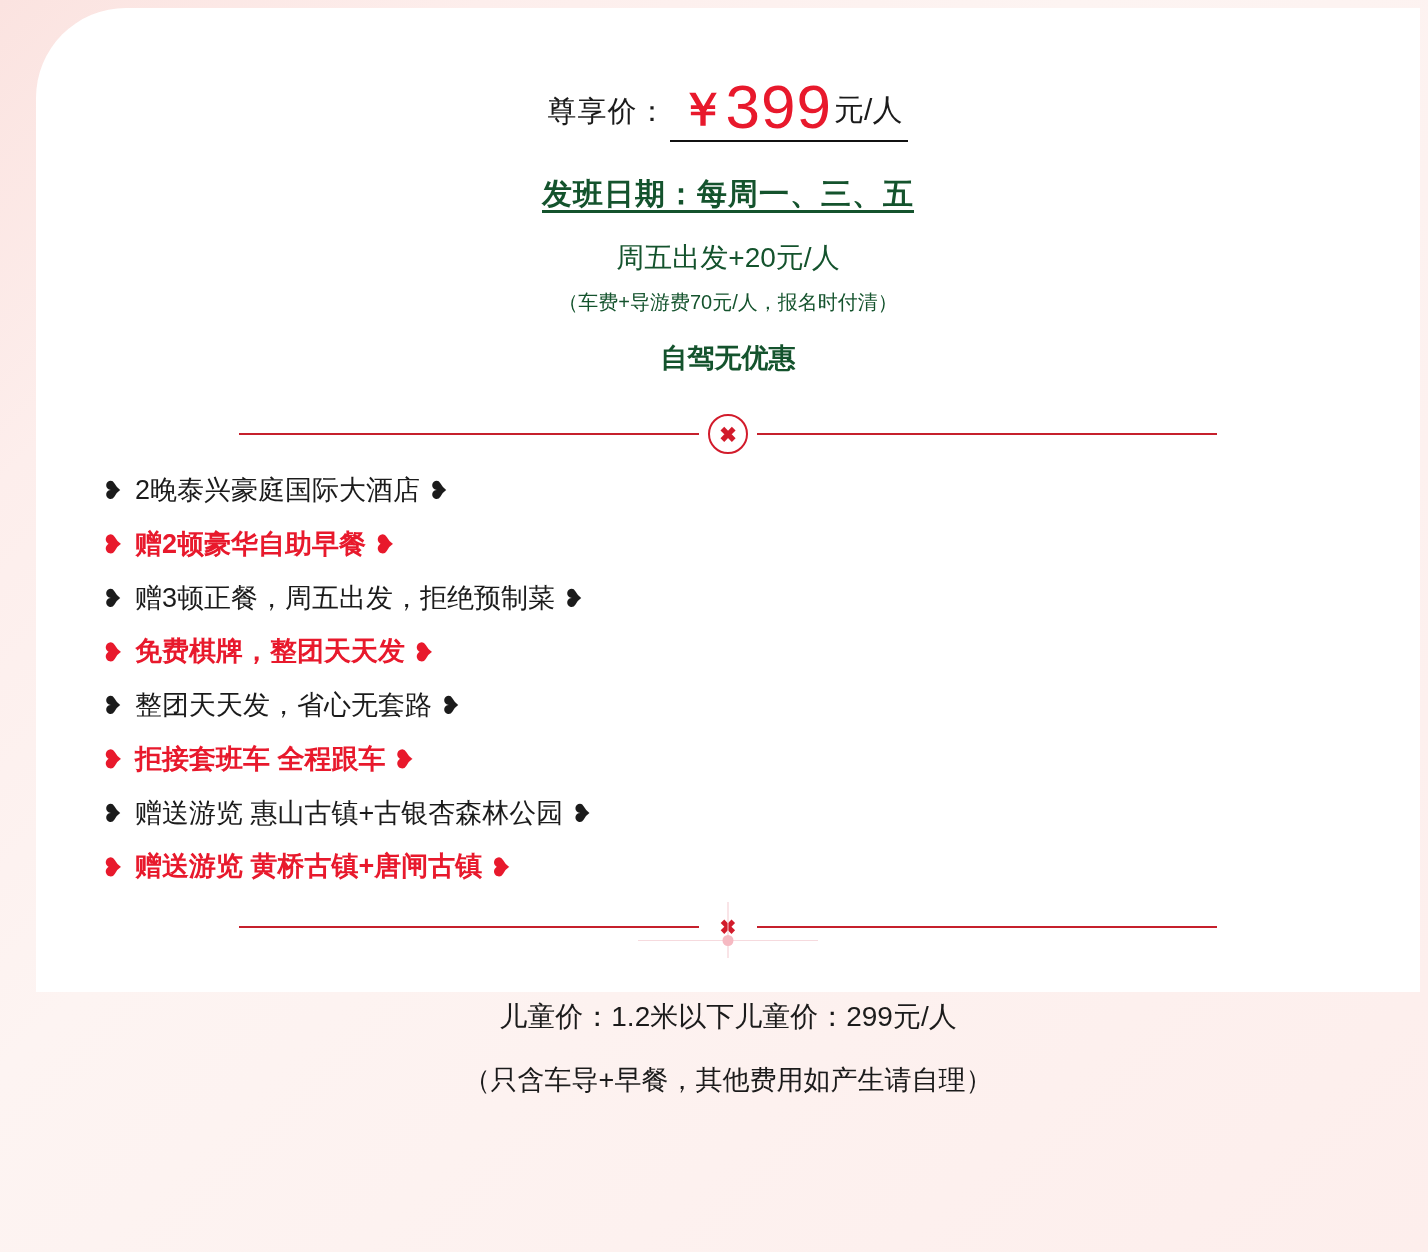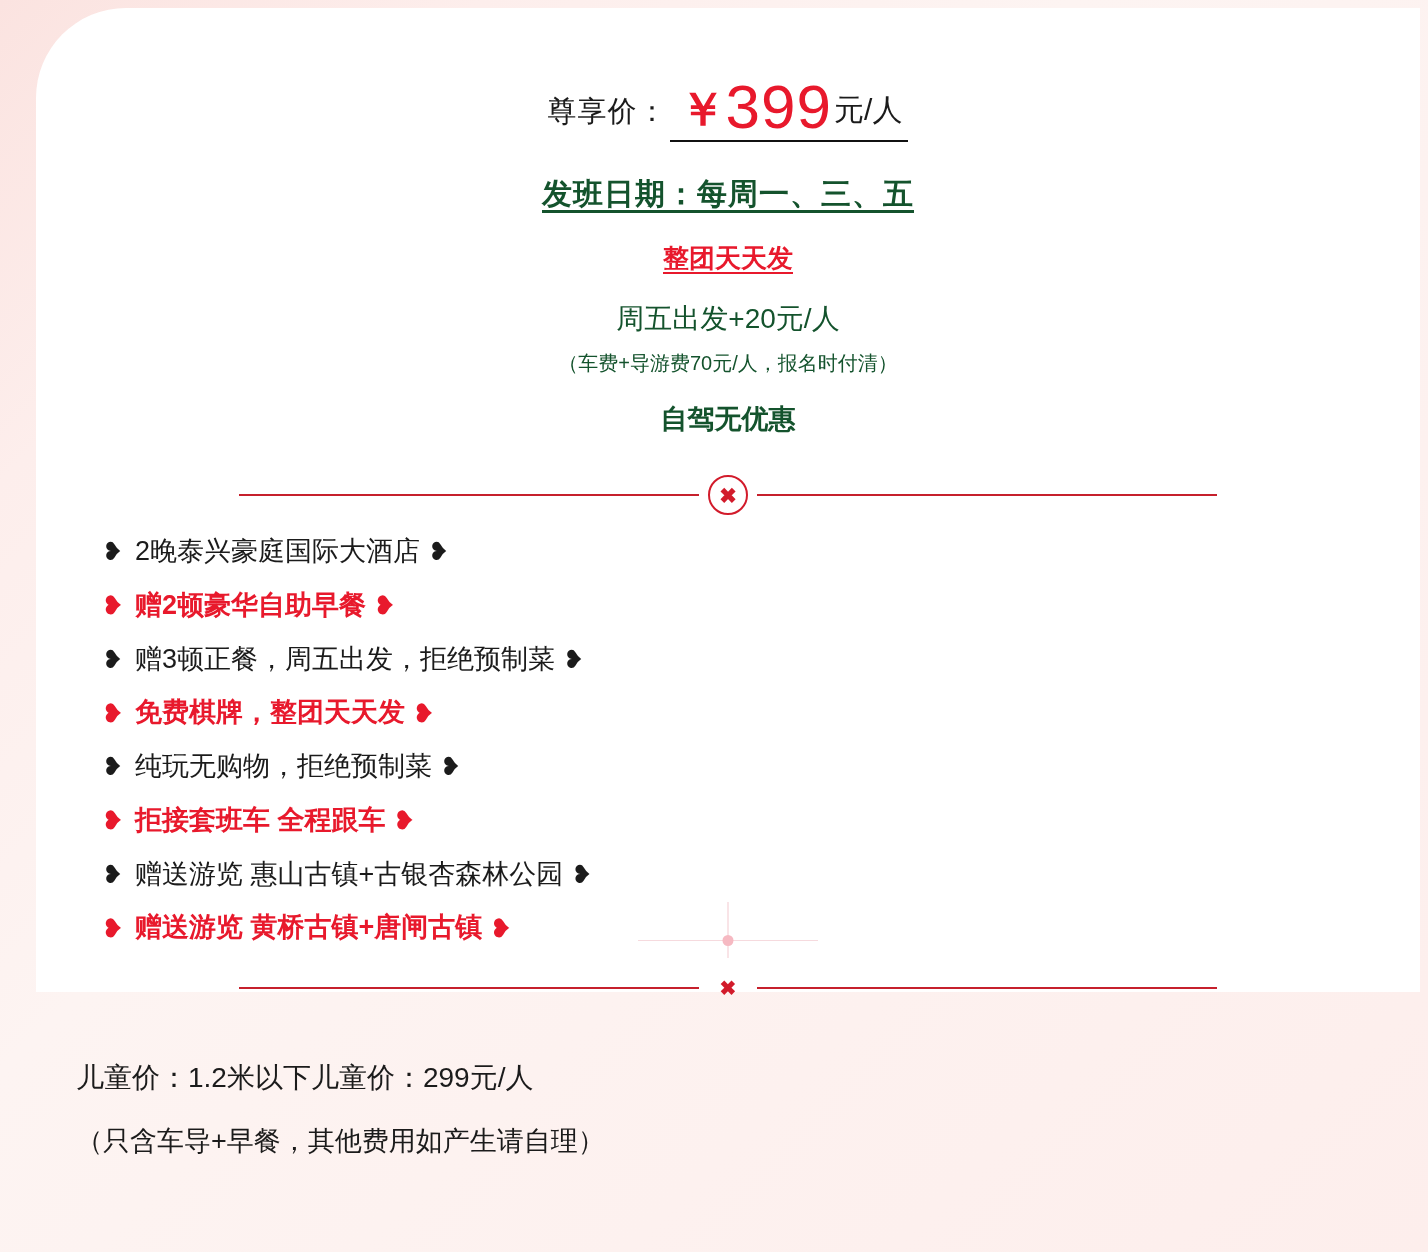--- a/index.html
+++ b/index.html
@@ -203,20 +203,21 @@
     line-height: 1;
     display: inline-block;
   }
   .feature .mark.left { margin-right: 12px; }
   .feature .mark.right { margin-left: 8px; }
   .feature.hl .mark { color: #e8192c; }
   .feature .txt { white-space: nowrap; }
 
   
   .child-block {
+    text-align: center;
     margin-top: 54px;
   }
   .child-line1 {
     font-size: 28px;
     color: #1b1b1b;
   }
   .child-line2 {
     font-size: 27px;
     color: #1b1b1b;
     margin-top: 26px;
@@ -262,21 +263,20 @@
       <div class="price-row">
         <div class="price-label">尊享价：</div>
         <div class="price-box">
           <span class="price-yen">￥</span>
           <span class="price-num">399</span>
           <span class="price-unit">元/人</span>
         </div>
       </div>
 
       <div class="center-line depart-date">发班日期：每周一、三、五</div>
-      <div class="center-line everyday">整团天天发</div>
       <div class="center-line friday">周五出发+20元/人</div>
       <div class="center-line fees">（车费+导游费70元/人，报名时付清）</div>
       <div class="center-line selfdrive">自驾无优惠</div>
 
       <div class="divider">
         <div class="rule"></div>
         <div class="mid">
           <span class="flower-circle">
             <span class="glyph">✖</span>
           </span>
@@ -305,21 +305,21 @@
         </div>
 
         <div class="feature hl">
           <span class="mark left">❥</span>
           <span class="txt">免费棋牌，整团天天发</span>
           <span class="mark right">❥</span>
         </div>
 
         <div class="feature">
           <span class="mark left">❥</span>
-          <span class="txt">纯玩无购物，拒绝预制菜</span>
+          <span class="txt">整团天天发，省心无套路</span>
           <span class="mark right">❥</span>
         </div>
 
         <div class="feature hl">
           <span class="mark left">❥</span>
           <span class="txt">拒接套班车 全程跟车</span>
           <span class="mark right">❥</span>
         </div>
 
         <div class="feature">

